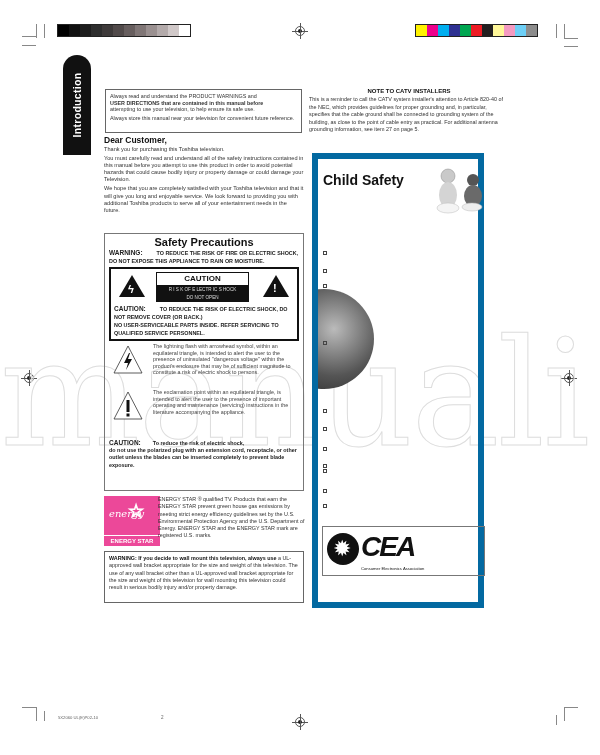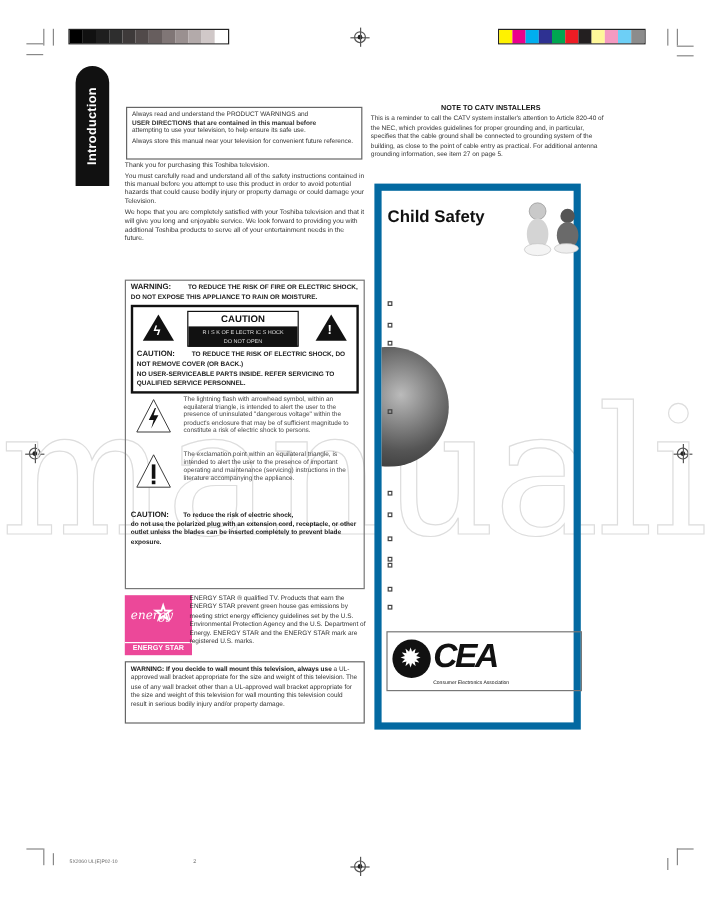--- a/index.html
+++ b/index.html
@@ -143,26 +143,28 @@
 <div class="note-box">
   <p>
     <span>Always read and understand the PRODUCT WARNINGS and</span><br>
     <b>USER DIRECTIONS that are contained in this manual before</b><br>
     <span>attempting to use your television, to help ensure its safe use.</span>
   </p>
   <p>Always store this manual near your television for convenient future reference.</p>
 </div>
 
 <div class="dear">
+  <h3>Dear Customer,</h3>
   <p>Thank you for purchasing this Toshiba television.</p>
   <p>You must carefully read and understand all of the safety instructions contained in this manual before you attempt to use this product in order to avoid potential hazards that could cause bodily injury or property damage or could damage your Television.</p>
   <p>We hope that you are completely satisfied with your Toshiba television and that it will give you long and enjoyable service. We look forward to providing you with additional Toshiba products to serve all of your entertainment needs in the future.</p>
 </div>
 
 <div class="safety">
+  <h2>Safety Precautions</h2>
   <div class="caps">
     <b>WARNING:</b><span>TO REDUCE THE RISK OF FIRE OR ELECTRIC SHOCK, DO NOT EXPOSE THIS APPLIANCE TO RAIN OR MOISTURE.</span>
   </div>
   <div class="inner-warn">
     <div class="tri" style="left:8px;top:6px;"></div>
     <div class="tri-glyph" style="left:17px;top:14px;">ϟ</div>
     <div class="caution-label">
       <div class="t">CAUTION</div>
       <div class="b"><span>R I S K OF E LECTR IC S HOCK</span><br><span>DO NOT OPEN</span></div>
     </div>

